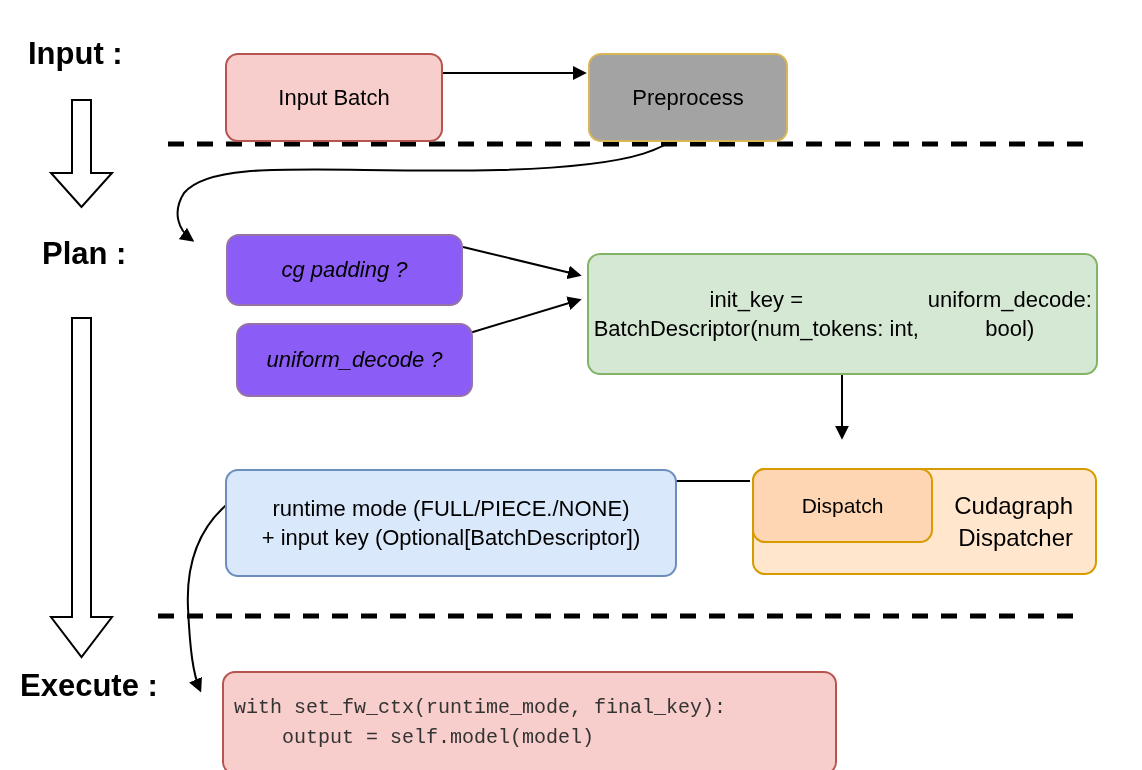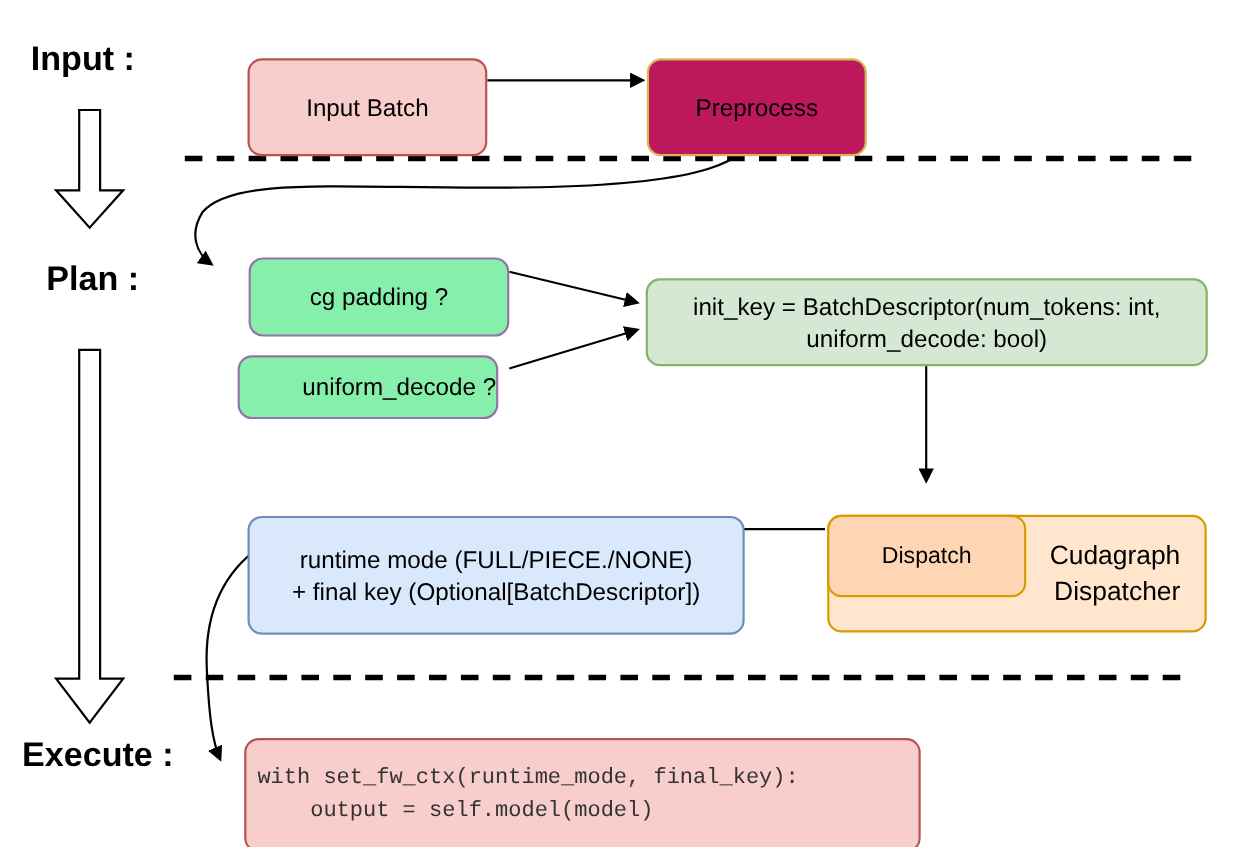--- a/index.html
+++ b/index.html
@@ -31,32 +31,32 @@
   .stage-label {
     position: absolute;
     z-index: 2;
     font-weight: bold;
     font-size: 31px;
     color: #000;
     white-space: nowrap;
   }
   
   .n-red    { background: #f8cecc; border-color: #b85450; }
-  .n-yellow { background: #be185d; border-color: #d6b656; }
-  .n-purple { background: #86efac; border-color: #9673a6; }
+  .n-yellow { background: #a3a3a3; border-color: #d6b656; }
+  .n-purple { background: #8b5cf6; border-color: #9673a6; font-style: italic; }
   .n-green  { background: #d5e8d4; border-color: #82b366; }
   .n-peach  { background: #ffe6cc; border-color: #d79b00; }
   .n-orange { background: #ffd6b3; border-color: #d79b00; }
   .n-blue   { background: #dae8fc; border-color: #6c8ebf; }
 
   .box-input-batch    { left: 225px; top: 28px;  width: 218px; height: 89px; }
   .box-preprocess     { left: 588px; top: 28px;  width: 200px; height: 89px; }
   .box-cg-padding     { left: 226px; top: 209px; width: 237px; height: 72px; }
-  .box-uniform-decode { left: 216px; top: 298px; width: 237px; height: 58px; justify-content: flex-end; }
-  .box-init-key       { left: 587px; top: 228px; width: 511px; height: 80px; flex-direction: column; text-align: center; }
+  .box-uniform-decode { left: 236px; top: 298px; width: 237px; height: 74px; }
+  .box-init-key       { left: 587px; top: 228px; width: 511px; height: 122px; flex-direction: row; text-align: center; }
   .box-cudagraph      { left: 752px; top: 443px; width: 345px; height: 107px; justify-content: flex-end; padding-right: 22px; font-size: 24px; }
   .box-cudagraph .wrap-label { width: 160px; text-align: right; }
   .box-dispatch       { left: 752px; top: 443px; width: 181px; height: 75px; z-index: 3; font-size: 21px; }
   .box-runtime        { left: 225px; top: 444px; width: 452px; height: 108px; flex-direction: column; }
   .box-code           { left: 222px; top: 646px; width: 615px; height: 104px;
                         flex-direction: column; align-items: flex-start; justify-content: center;
                         padding-left: 10px; font-family: "Liberation Mono", monospace;
                         font-size: 20px; line-height: 30px; color: #333; text-align: right; }
   .box-code .code-line { white-space: pre; }
 
@@ -125,21 +125,21 @@
   <div class="node n-peach box-cudagraph">
     <span class="wrap-label">Cudagraph Dispatcher</span>
   </div>
 
   <div class="node n-orange box-dispatch">
     <span>Dispatch</span>
   </div>
 
   <div class="node n-blue box-runtime">
     <span>runtime mode (FULL/PIECE./NONE)</span>
-    <span>+ final key (Optional[BatchDescriptor])</span>
+    <span>+ input key (Optional[BatchDescriptor])</span>
   </div>
 
   <div class="node n-red box-code">
     <span class="code-line">with set_fw_ctx(runtime_mode, final_key):</span>
     <span class="code-line">    output = self.model(model)</span>
   </div>
 
 </div>
 
 </body></html>

